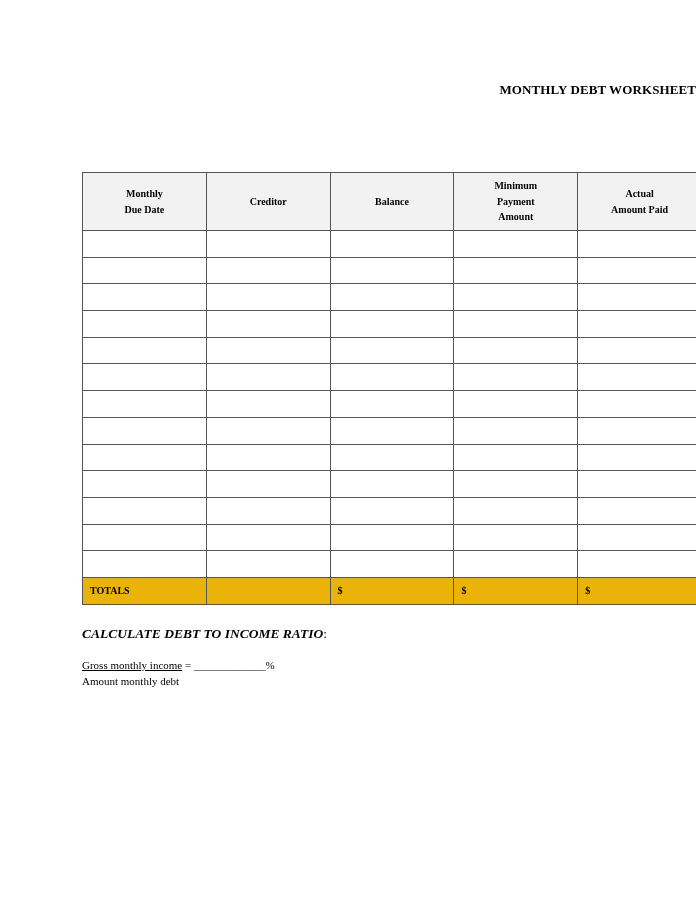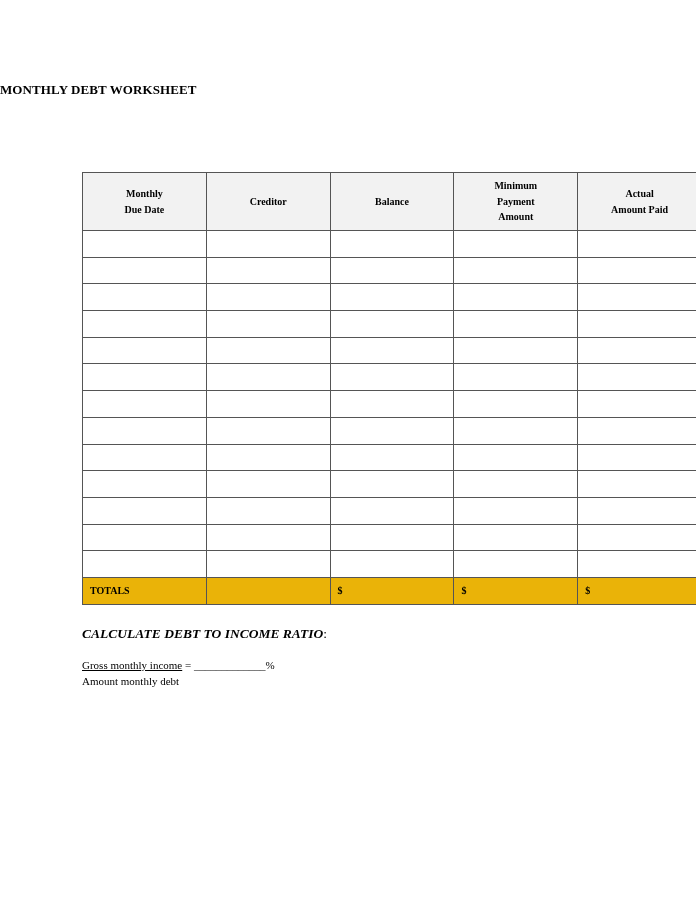--- a/index.html
+++ b/index.html
@@ -1,17 +1,17 @@
 <!DOCTYPE html>
 <html><head>
 <meta charset="utf-8">
 <style>
   html, body { margin:0; padding:0; background:#ffffff; }
   body { width:696px; height:900px; position:relative; font-family:"Liberation Serif", serif; color:#000; overflow:hidden; }
-  .title { position:absolute; top:82px; left:0; width:696px; text-align:left; font-weight:bold; font-size:13px; letter-spacing:0.1px; }
+  .title { position:absolute; top:82px; left:0; width:696px; text-align:right; font-weight:bold; font-size:13px; letter-spacing:0.1px; }
   table.ws { position:absolute; top:172px; left:82px; width:620px; border-collapse:collapse; font-size:10px; }
   table.ws td, table.ws th { border:1px solid #555; padding:0; }
   table.ws th { background:#f2f2f2; font-weight:bold; height:57px; text-align:center; vertical-align:middle; line-height:15.5px; }
   table.ws td.body { height:25.7px; }
   table.ws tr.totals td { background:#eab308; height:26px; font-weight:bold; padding-left:7px; }
   .c1 { width:106px; } .c2 { width:106px; } .c3 { width:106px; } .c4 { width:106px; } .c5 { width:106px;margin-left:12px; }
   .calc-head { position:absolute; top:626px; left:82px; font-size:13.5px; }
   .calc-head b { font-style:italic; }
   .ratio { position:absolute; top:657px; left:82px; font-size:11px; line-height:16px; }
   .u { text-decoration:underline; }

